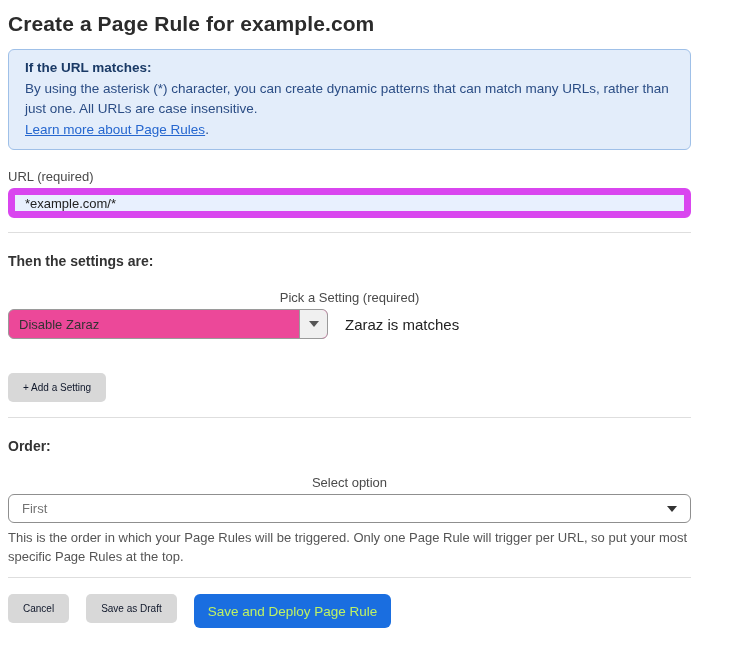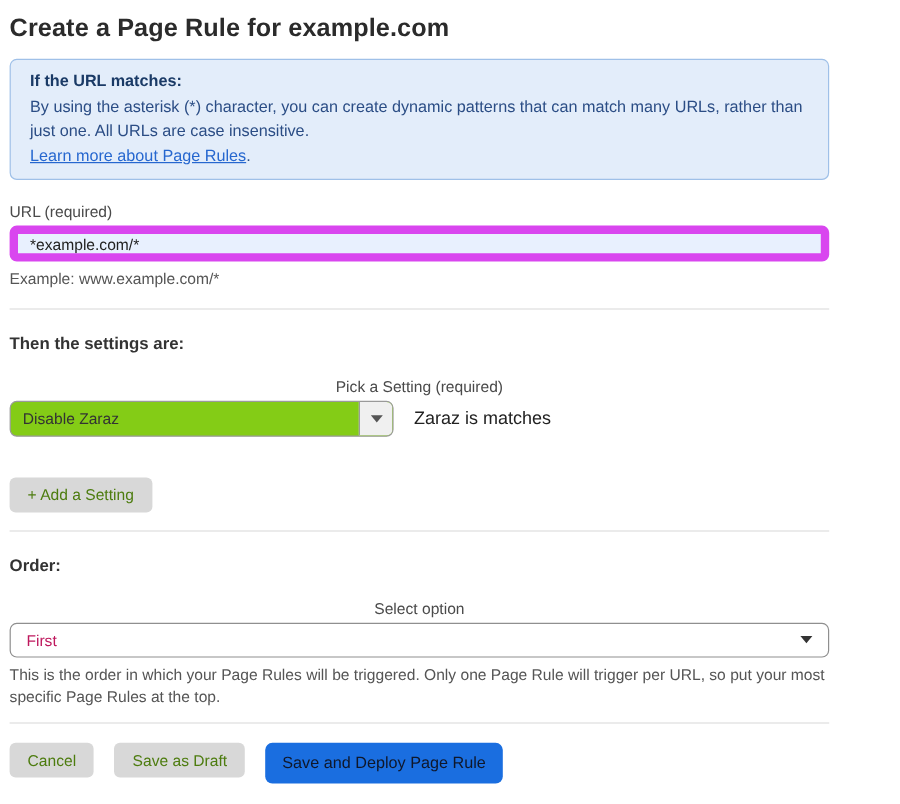--- a/index.html
+++ b/index.html
@@ -88,21 +88,21 @@
     display: flex;
     align-items: center;
     margin-top: 4px;
   }
   .combo-small {
     display: flex;
     width: 320px;
     height: 30px;
     border: 1px solid #9a9a9a;
     border-radius: 6px;
-    background: #84cc16;
+    background: #ec4899;
     overflow: hidden;
     cursor: pointer;
   }
   .combo-small .combo-value {
     flex: 1;
     display: flex;
     align-items: center;
     padding: 0 10px;
     font-size: 13px;
     color: #333;
@@ -127,49 +127,49 @@
     margin-left: 17px;
   }
   
   .btn {
     display: inline-flex;
     align-items: center;
     justify-content: center;
     height: 29px;
     border: none;
     border-radius: 5px;
-    font-size: 13px;
+    font-size: 10px;
     font-family: "Liberation Sans", sans-serif;
     cursor: pointer;
     padding: 0 15px;
-    color: #4d7c0f;
+    color: #0f172a;
     background: #d8d8d8;
     white-space: nowrap;
   }
   .btn-add { margin-top: 34px; }
   .btn-primary {
     background: #1a6ee0;
-    color: #0f172a;
+    color: #bef264;
     border-radius: 6px;
     font-size: 13.5px;
     padding: 17px 14px;
   }
   
   .combo-wide {
     display: flex;
     align-items: center;
     justify-content: space-between;
     width: 683px;
     height: 29px;
     background: #ffffff;
     border: 1px solid #8f8f8f;
     border-radius: 6px;
     padding: 0 13px;
     font-size: 13px;
-    color: #be185d;
+    color: #737373;
     margin-top: 4px;
     cursor: pointer;
   }
   .combo-wide .caret-down {
     border-left-width: 5px;
     border-right-width: 5px;
     border-top-color: #333;
   }
   .order-help { width: 680px; margin-top: 6px; }
   .actions-row {
@@ -188,21 +188,20 @@
   <h1 class="page-title">Create a Page Rule for example.com</h1>
 
   <div class="info-box">
     <div class="info-heading">If the URL matches:</div>
     <div class="info-body">By using the asterisk (*) character, you can create dynamic patterns that can match many URLs, rather than just one. All URLs are case insensitive.</div>
     <div><a class="info-link">Learn more about Page Rules</a><span>.</span></div>
   </div>
 
   <div class="field-label">URL (required)</div>
   <input class="url-input" type="text" value="*example.com/*" style="">
-  <div class="helper-text">Example: www.example.com/*</div>
 
   <hr class="divider">
 
   <div class="section-heading">Then the settings are:</div>
 
   <div class="field-label sub-label">Pick a Setting (required)</div>
 
   <div class="setting-row">
     <div class="combo-small">
       <div class="combo-value">Disable Zaraz</div>

